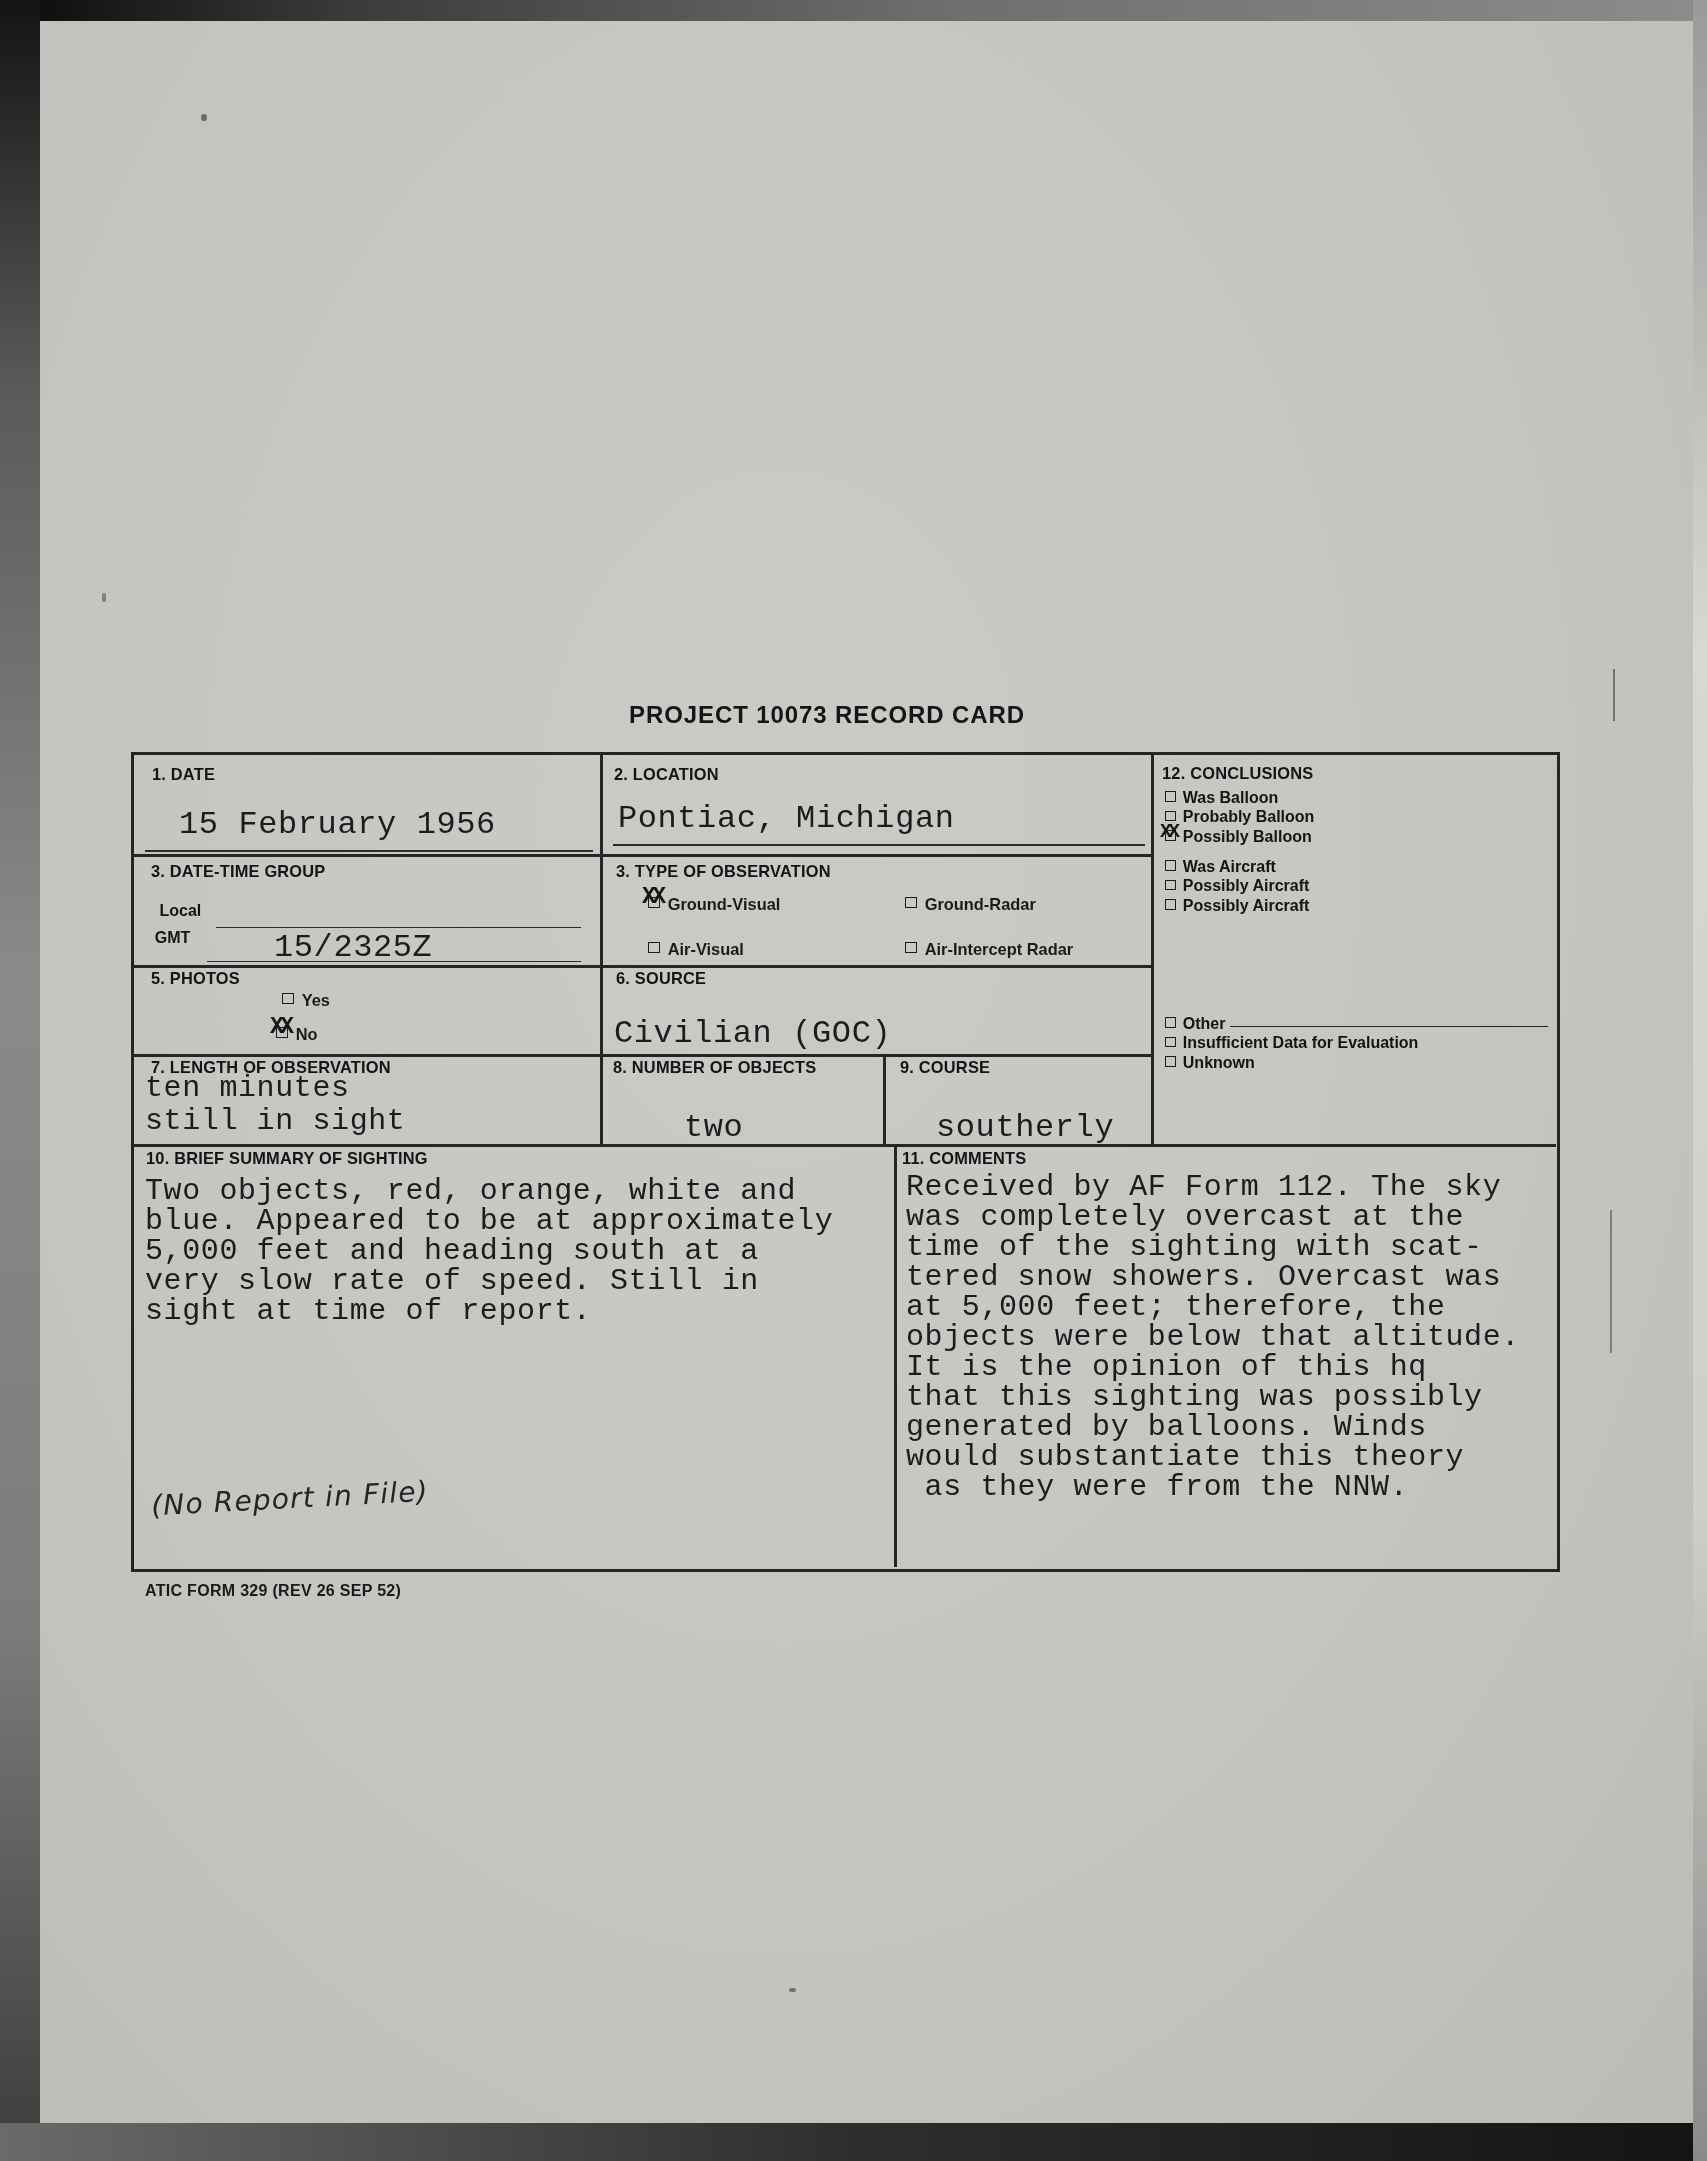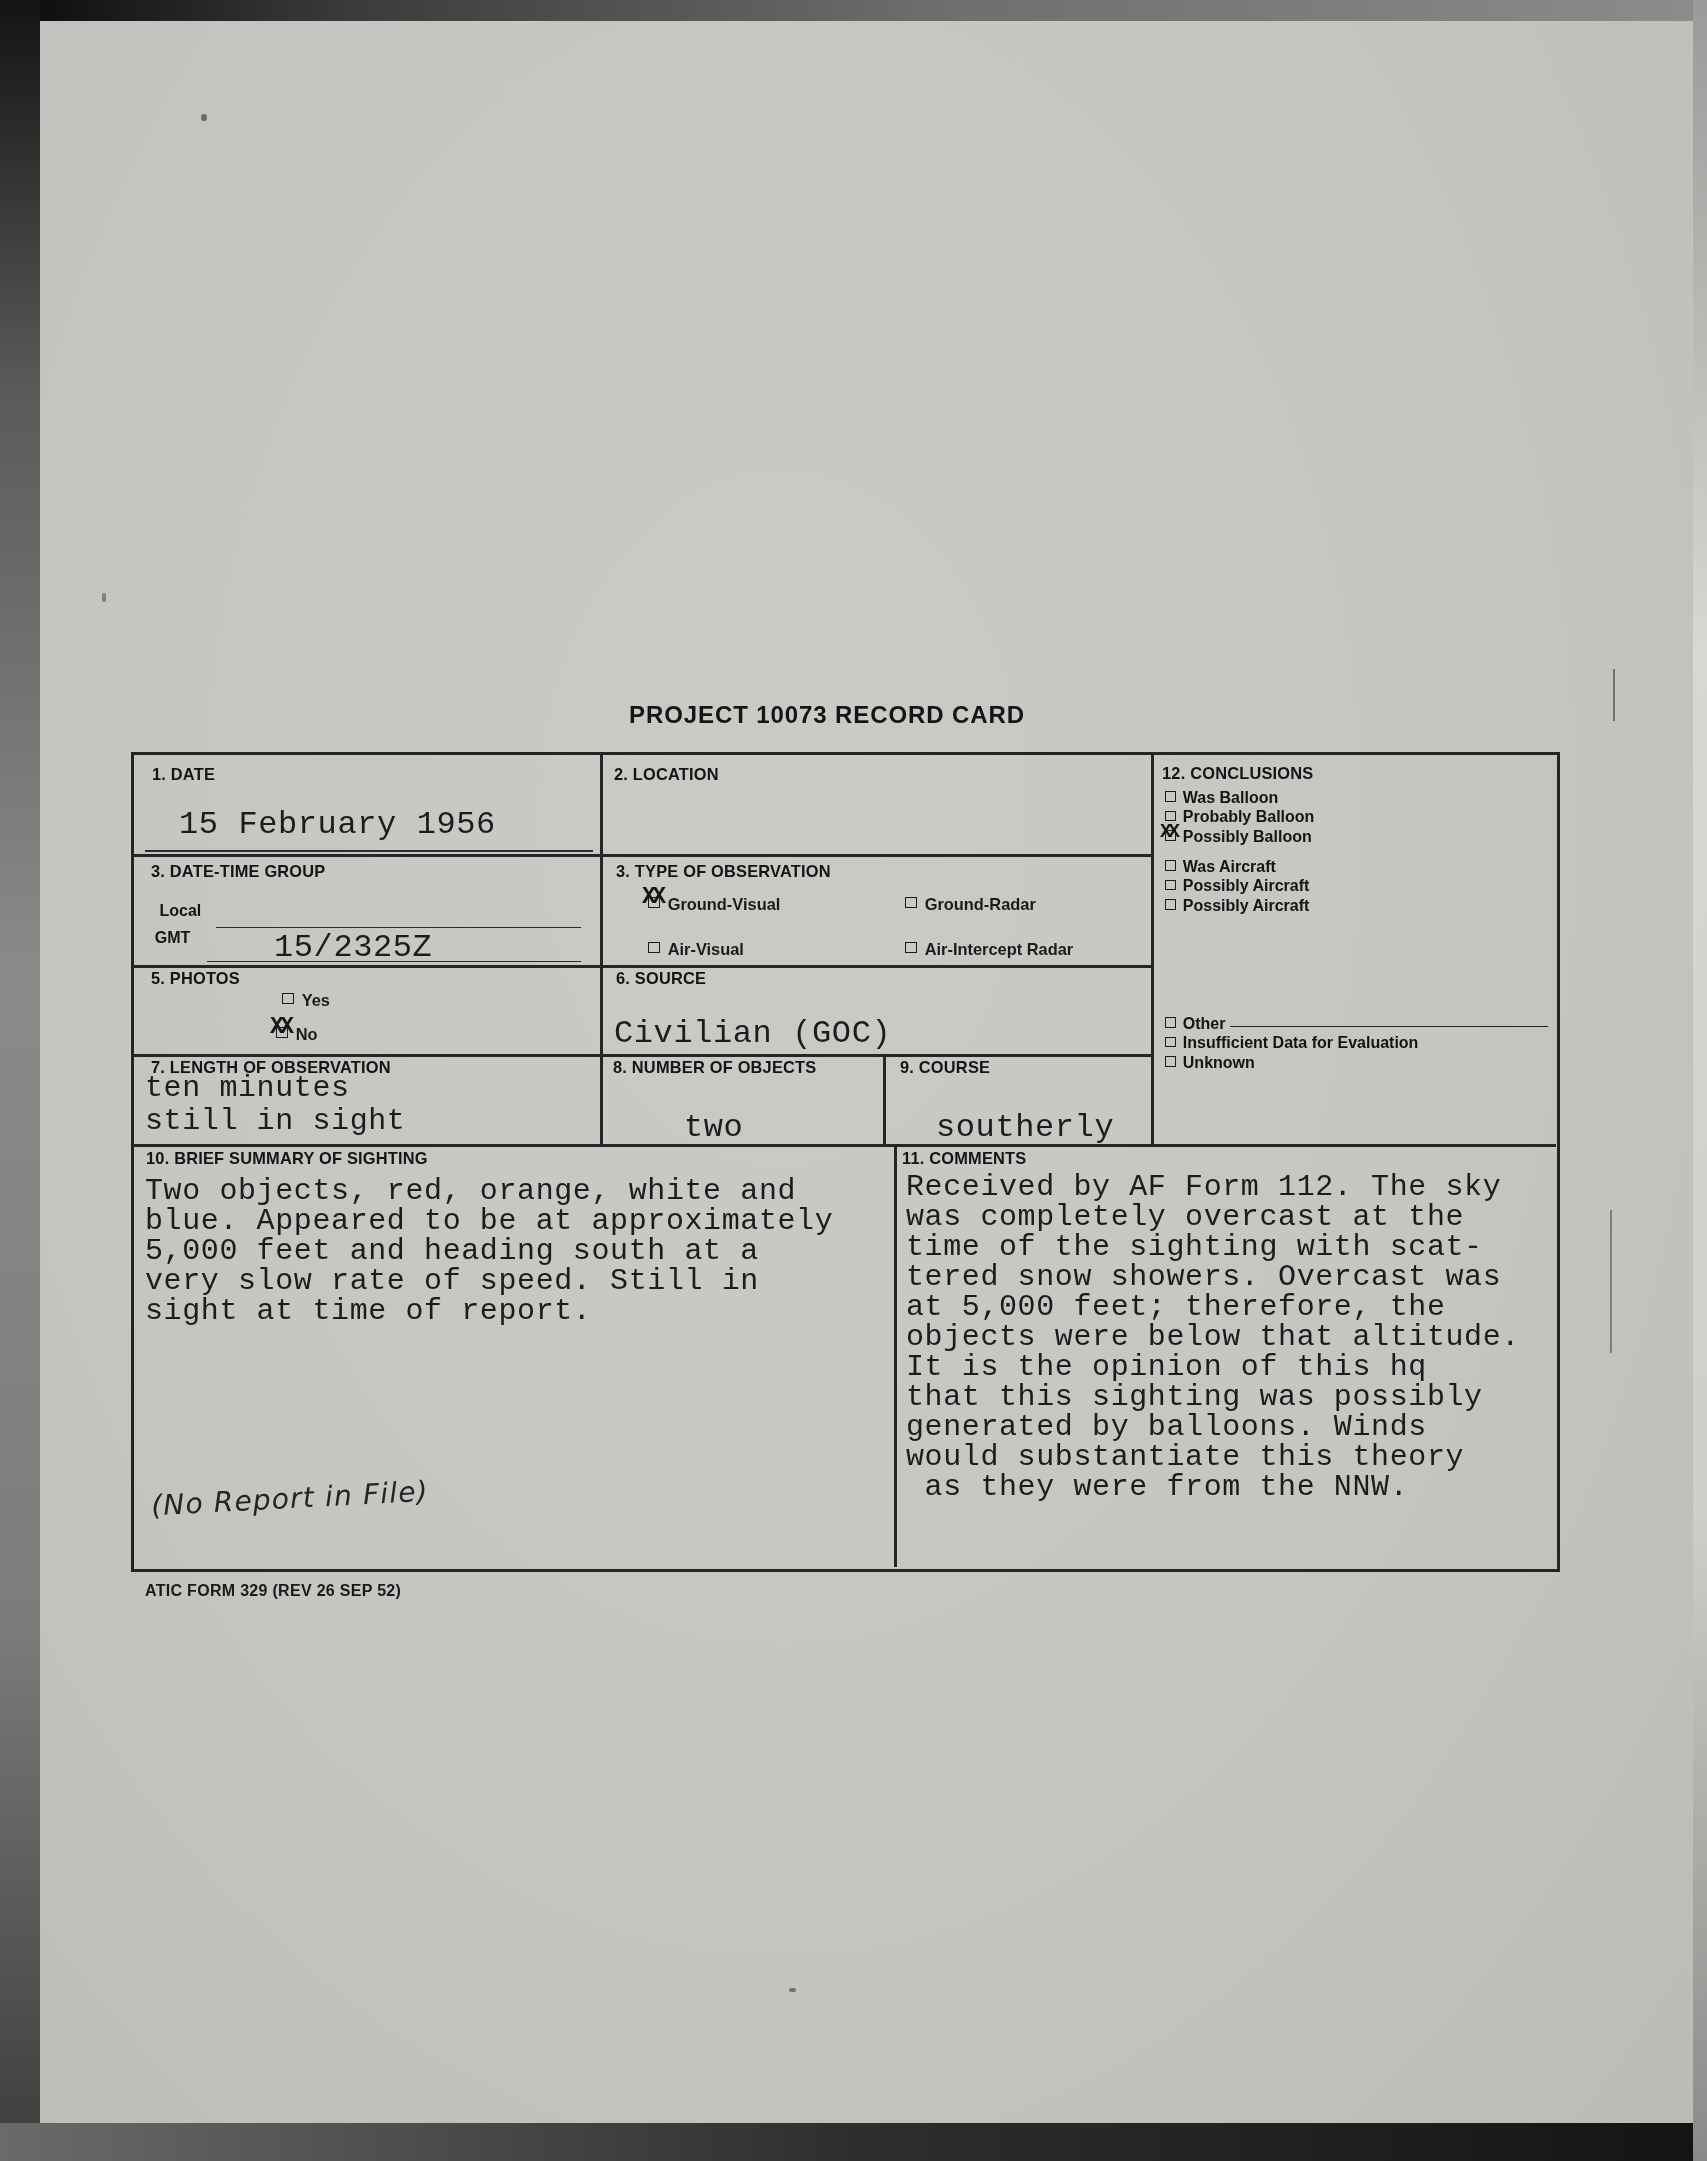--- a/index.html
+++ b/index.html
@@ -88,20 +88,23 @@
     <div class="vl" style="left:749px;top:299px;height:90px;"></div>
     <div class="vl" style="left:1017px;top:0;height:389px;"></div>
     <div class="vl" style="left:760px;top:389px;height:423px;"></div>
 
     <div class="label" style="left:18px;top:9.7px;">1. DATE</div>
     <div class="uline" style="left:11px;top:45px;width:448px;height:44px;margin-top:6px;">
       <span class="typed" style="padding-left:34px;">15 February 1956</span>
     </div>
 
     <div class="label" style="left:480px;top:9.7px;">2. LOCATION</div>
+    <div class="uline" style="left:479px;top:45px;width:532px;height:44px;">
+      <span class="typed" style="padding-left:4.9px;">Pontiac, Michigan</span>
+    </div>
 
     <div class="label" style="left:17px;top:107px;">3. DATE-TIME GROUP</div>
     <span class="word" style="left:25.5px;top:147px;">Local</span>
     <div class="uline" style="left:82px;top:144px;width:365px;height:28px;border-bottom-width:1.8px;"></div>
     <span class="word" style="left:20.7px;top:174px;">GMT</span>
     <div class="uline" style="left:73px;top:174px;width:374px;height:32px;border-bottom-width:1.8px;">
       <span class="typed" style="padding-left:67px;">15/2325Z</span>
     </div>
 
     <div class="label" style="left:482px;top:107px;">3. TYPE OF OBSERVATION</div>

